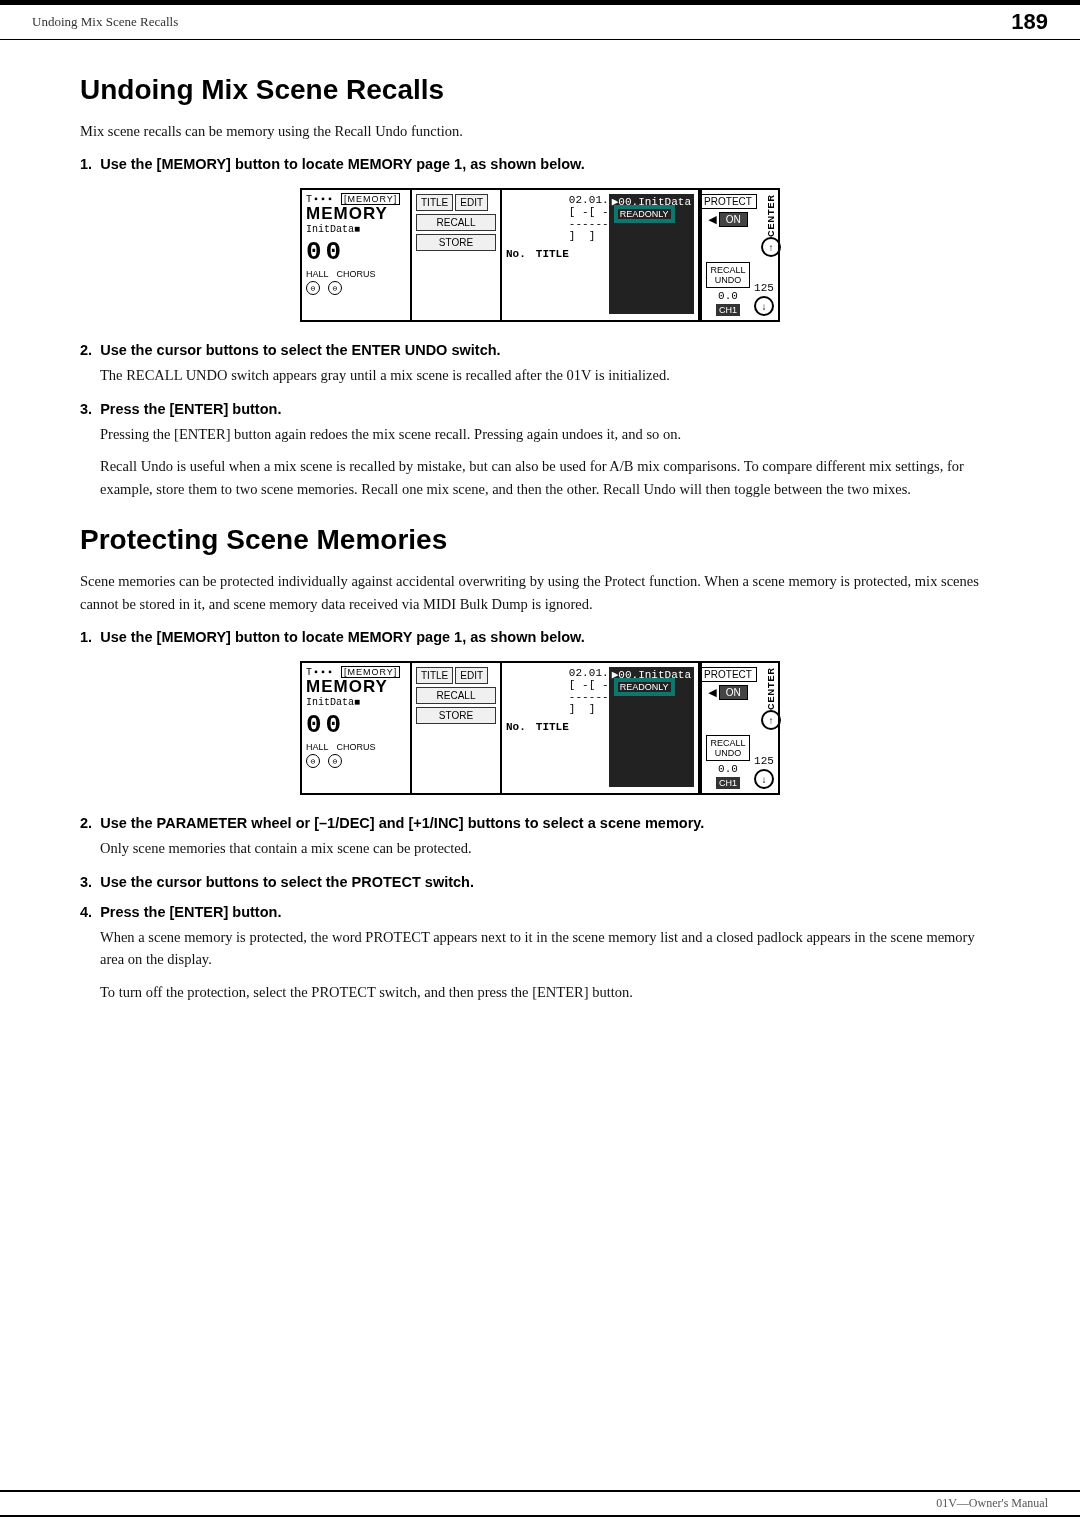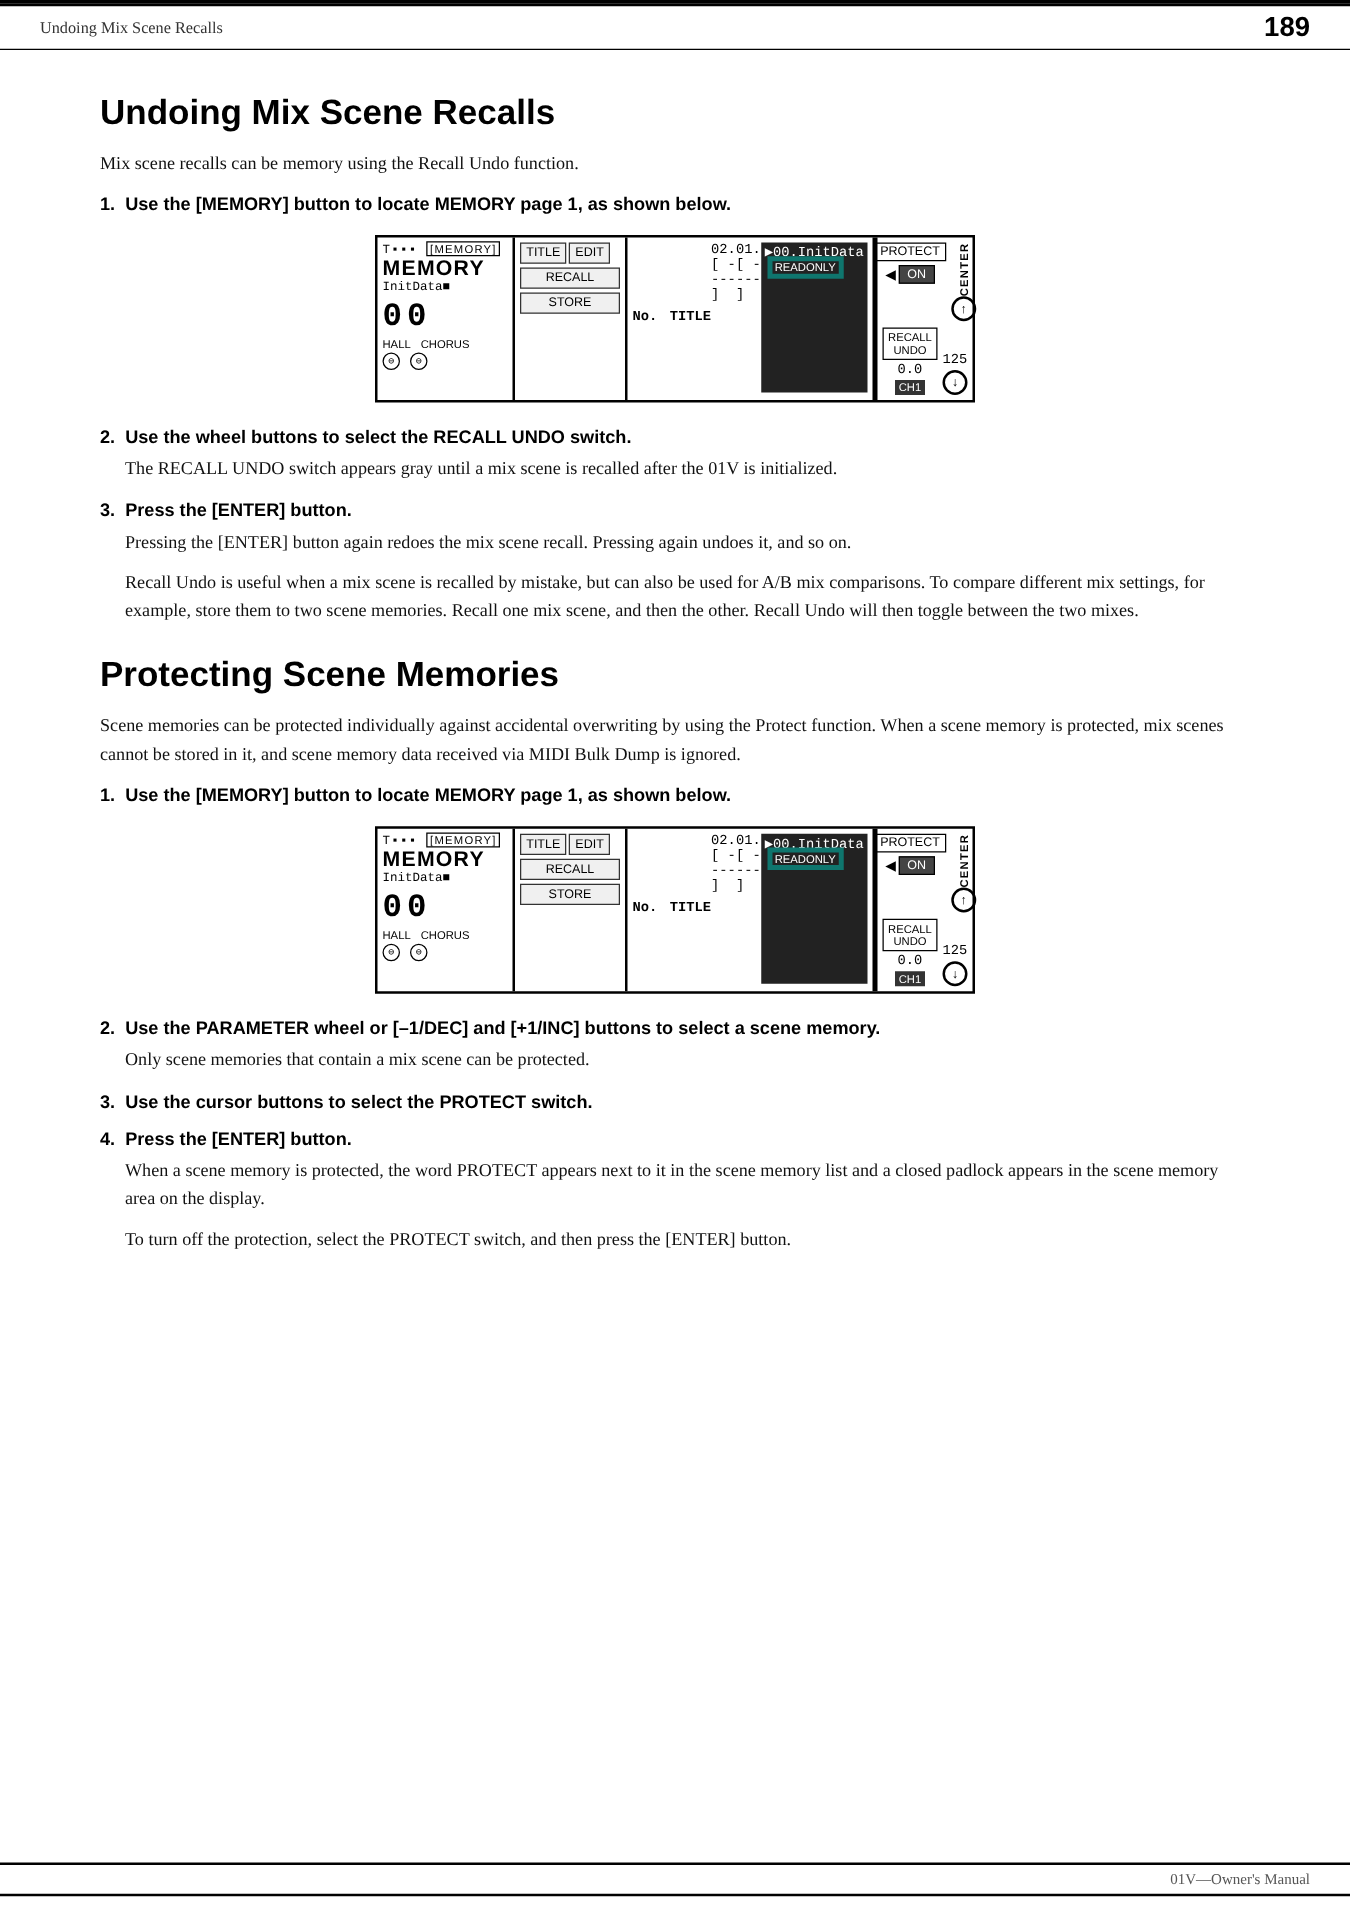--- a/index.html
+++ b/index.html
@@ -367,21 +367,21 @@
           <div style="display:flex; flex-direction:column; align-items:center; gap:2px;">
             <div class="disp-num">125</div>
             <div class="disp-knob-big">↓</div>
           </div>
         </div>
       </div>
     </div>
   </div>
 
   <p class="step">
-    <span>2.</span>&nbsp;&nbsp;<span>Use the wheel buttons to select the RECALL UNDO switch.</span>
+    <span>2.</span>&nbsp;&nbsp;<span>Use the cursor buttons to select the ENTER UNDO switch.</span>
   </p>
   <div class="step-body">
     <p class="body-text">The RECALL UNDO switch appears gray until a mix scene is recalled after the 01V is initialized.</p>
   </div>
 
   <p class="step">
     <span>3.</span>&nbsp;&nbsp;<span>Press the [ENTER] button.</span>
   </p>
   <div class="step-body">
     <p class="body-text">Pressing the [ENTER] button again redoes the mix scene recall. Pressing again undoes it, and so on.</p>

